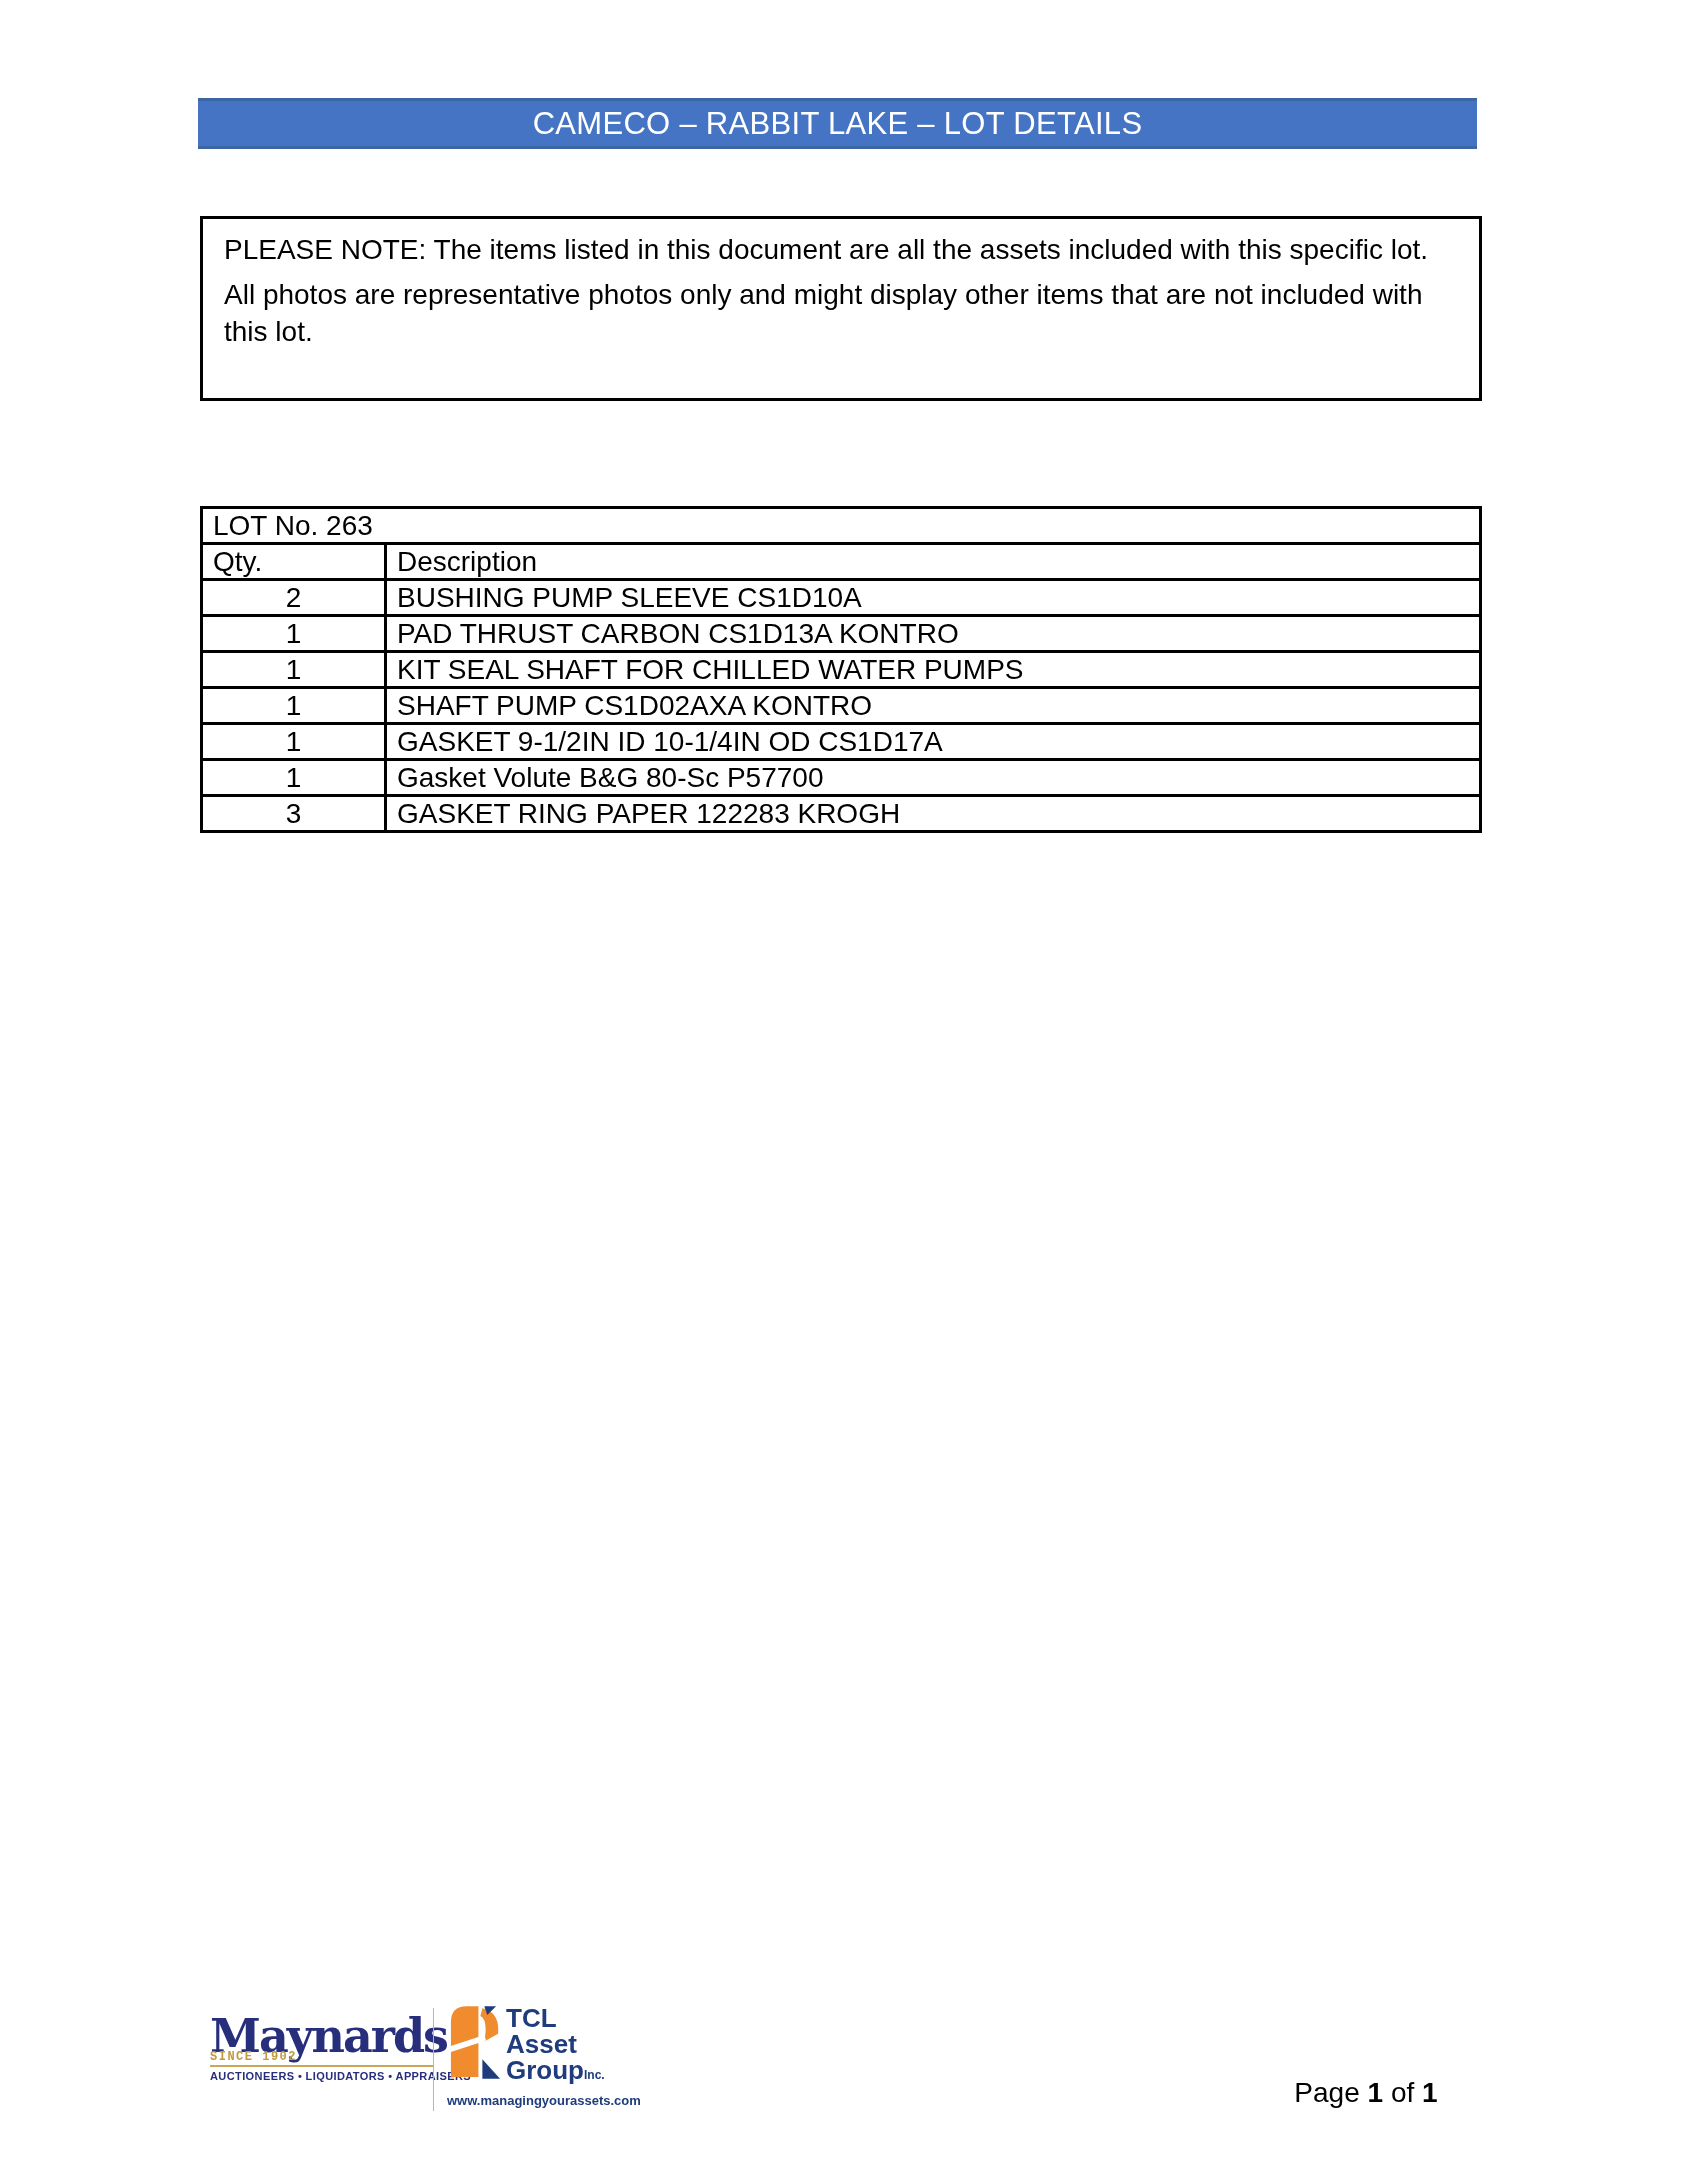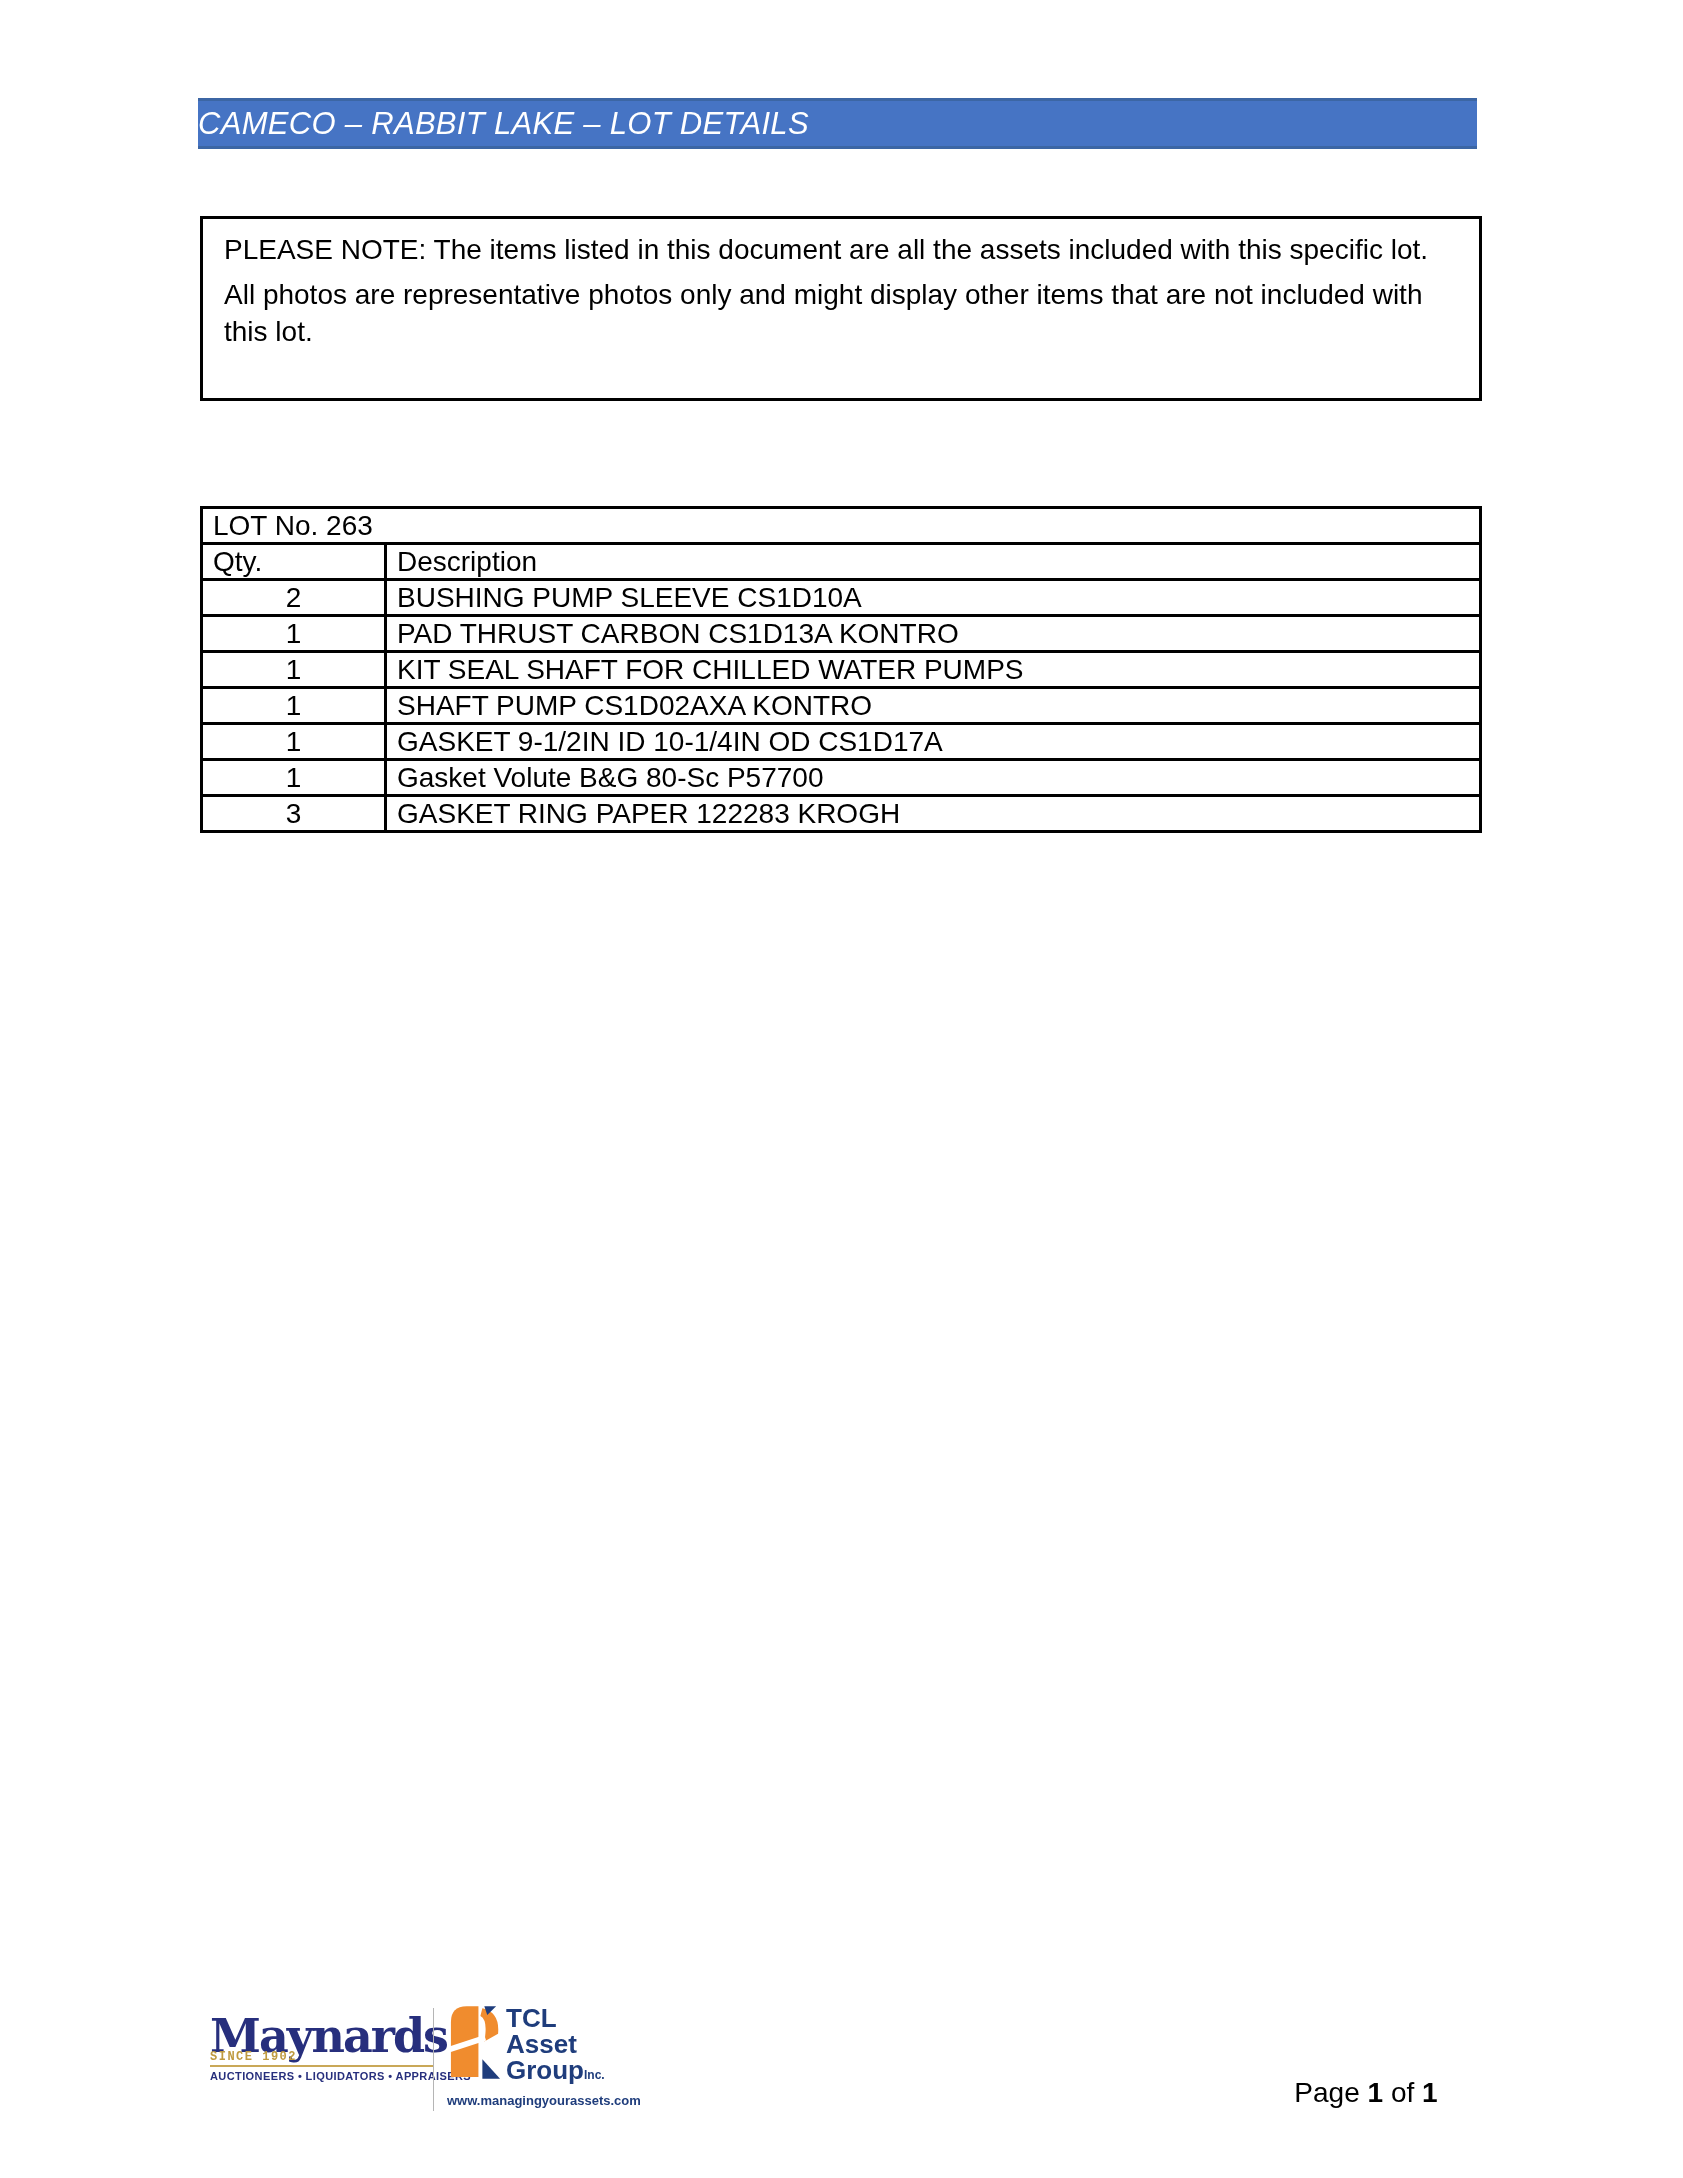--- a/index.html
+++ b/index.html
@@ -14,21 +14,21 @@
     margin:0 auto;
   }
 
   
   .header-bar {
     position:absolute; left:198px; top:98px;
     width:1279px; height:51px;
     background:#4674c4;
     border-top:3px solid #3c66a4;
     border-bottom:3px solid #3c66a4;
-    display:flex; align-items:center; font-style:italic;
+    display:flex; align-items:center; justify-content:center;
   }
   .header-title {
     color:#ffffff; font-size:31px; letter-spacing:0.3px;
   }
 
   
   .notice-box {
     position:absolute; left:200px; top:216px;
     width:1282px; min-height:185px;
     border:3px solid #000;

